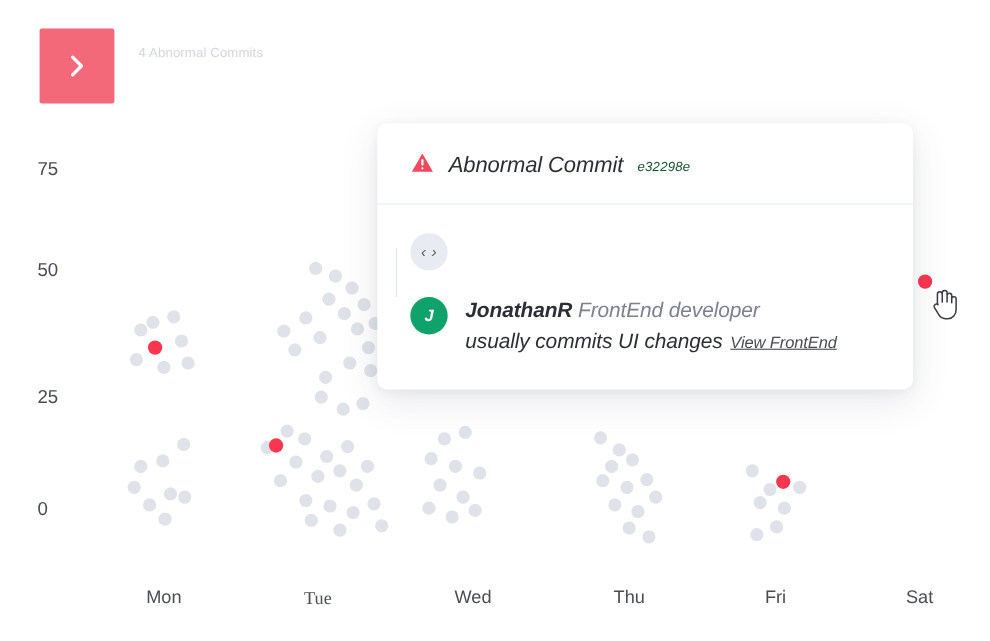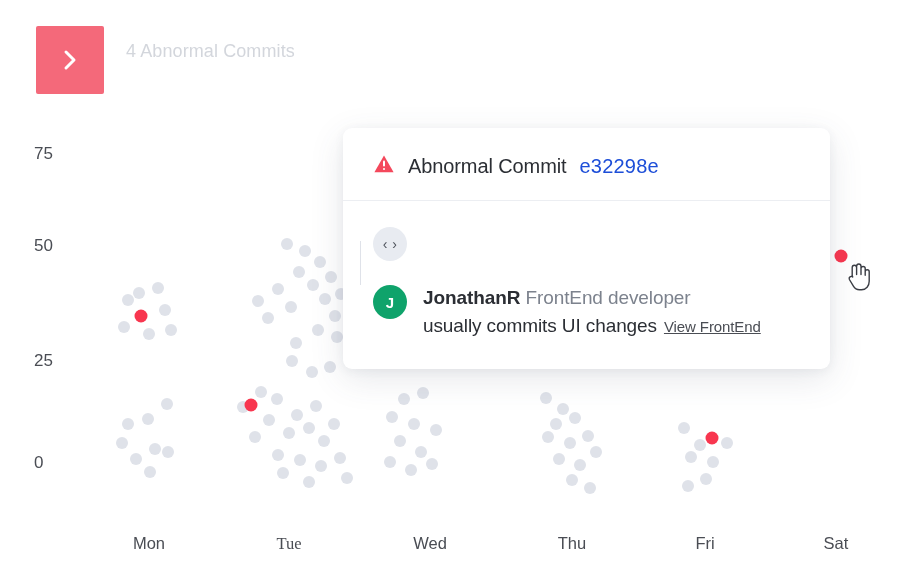--- a/index.html
+++ b/index.html
@@ -44,21 +44,21 @@
   .header-text { padding-top: 8px; }
   .header-title {
     font-size: 21.5px;
     color: #2b2e34;
     letter-spacing: -0.2px;
     line-height: 1.25;
     font-weight: 400;
   }
   .header-sub {
     margin-top: 7px;
-    font-size: 18px;
+    font-size: 12px;
     color: #d3d6dc;
     letter-spacing: 0.1px;
     font-weight: 400;
   }
 
   
   .chart {
     position: absolute;
     left: 0;
     top: 0;
@@ -86,44 +86,45 @@
     border-radius: 50%;
     transform: translate(-50%, -50%);
   }
   .dot.normal { background: #dfe2e9; }
   .dot.anomaly { background: #f8364f; }
 
   
   .tooltip-card {
     position: absolute;
     left: 343px;
-    top: 128px;
+    top: 112px;
     width: 487px;
     background: #ffffff;
     border-radius: 9px;
     box-shadow: 0 10px 34px rgba(70, 80, 100, 0.13),
                 0 2px 10px rgba(70, 80, 100, 0.07);
+    font-style: italic;
   }
   .tooltip-head {
     display: flex;
     align-items: center;
     gap: 13px;
     padding: 26px 30px 22px 30px;
     border-bottom: 1px solid #eceef2;
   }
   .warn-icon { flex: 0 0 auto; display: block; }
   .tooltip-title {
     font-size: 20px;
     color: #2b2e34;
     letter-spacing: -0.1px;
     font-weight: 500;
   }
   .tooltip-hash {
-    font-size: 20px;
-    color: #1d4ed8;
+    font-size: 12px;
+    color: #14532d;
     letter-spacing: 0.2px;
   }
   .tooltip-body {
     padding: 24px 30px 30px 30px;
     position: relative;
   }
   .row {
     display: flex;
     align-items: flex-start;
     gap: 16px;

